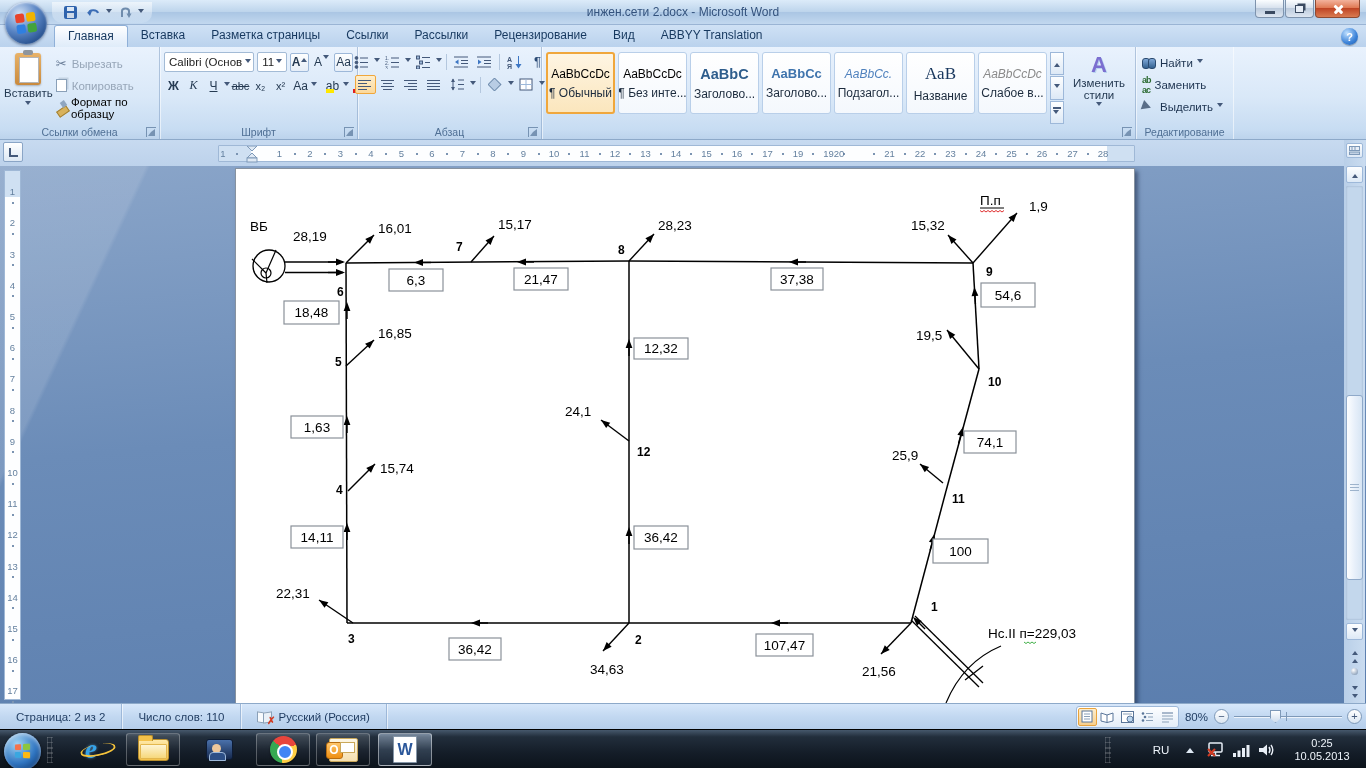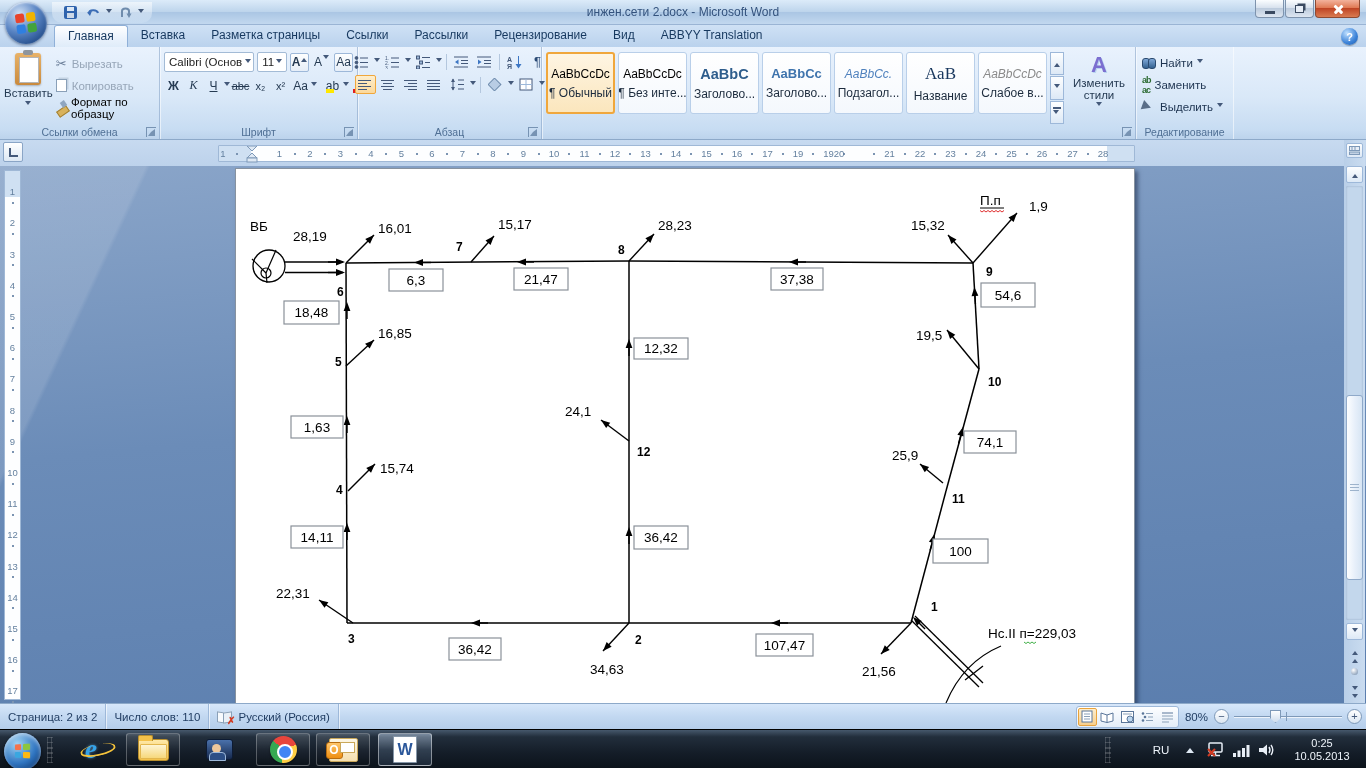--- a/index.html
+++ b/index.html
@@ -145,21 +145,21 @@
   .sc-track{position:absolute;left:2px;top:46px;width:17px;height:434px;background:#c3d7ec;border-radius:2px;box-shadow:inset 0 0 2px rgba(60,90,130,.4)}
   .sc-thumb{position:absolute;left:0;top:209px;width:17px;height:185px;border:1px solid #8fa9c9;border-radius:3px;background:linear-gradient(90deg,#fdfeff,#e8f0fa 50%,#d7e5f4);display:grid;place-items:center}
   .grip3{width:9px;height:7px;background:repeating-linear-gradient(180deg,#9db3cc 0 1px,transparent 1px 3px)}
   .browse{position:absolute;left:2px;width:17px;display:grid;place-items:center}
   .dbl-tri{display:flex;flex-direction:column;gap:1px;align-items:center}
   .ball{width:7px;height:7px;border-radius:50%;background:radial-gradient(circle at 35% 30%,#fff,#6d87a8)}
 
   
   .statusbar{position:absolute;top:703px;left:0;right:0;height:26px;background:linear-gradient(#d7e7fa,#c2d8f1 50%,#b4cdea);border-top:1px solid #8da9c9;font-size:11.5px;color:#1e3least…}
   .sb-left{position:absolute;left:0;top:0;bottom:0;display:flex;align-items:center;color:#1e3a5f}
-  .sb-item{padding:0 8px;height:100%;display:flex;align-items:center;gap:6px;border-right:1px solid #9db8d9;box-shadow:1px 0 0 rgba(255,255,255,.6)}
+  .sb-item{padding:0 16px;height:100%;display:flex;align-items:center;gap:6px;border-right:1px solid #9db8d9;box-shadow:1px 0 0 rgba(255,255,255,.6)}
   .bookx{width:15px;height:12px;position:relative}
   .bookx:before{content:"";position:absolute;left:0;top:1px;width:7px;height:9px;background:#f7fafd;border:1px solid #8aa0b8;transform:skewY(8deg)}
   .bookx:after{content:"";position:absolute;right:0;top:1px;width:7px;height:9px;background:#e9f0f7;border:1px solid #8aa0b8;transform:skewY(-8deg)}
   .bookx .x{position:absolute;right:-3px;bottom:-3px;color:#d23b23;font-size:10px;font-weight:bold;z-index:2}
   .sb-right{position:absolute;right:4px;top:0;bottom:0;display:flex;align-items:center;gap:6px;color:#1e3a5f}
   .views{display:flex;gap:1px;border:1px solid #9db8d9;border-radius:3px;background:linear-gradient(#fdfeff,#e3edf8);padding:1px}
   .vbtn{width:19px;height:18px;display:grid;place-items:center;border-radius:2px}
   .vbtn.sel{border:1px solid #e8a33d;background:linear-gradient(#fdeecd,#f7cf8e)}
   .zoomctl{display:flex;align-items:center;gap:5px}
   .zbtn{width:15px;height:15px;border-radius:50%;border:1px solid #7e99b8;background:linear-gradient(#fff,#dbe6f2);display:grid;place-items:center;font-size:11px;color:#44597a;line-height:1}

